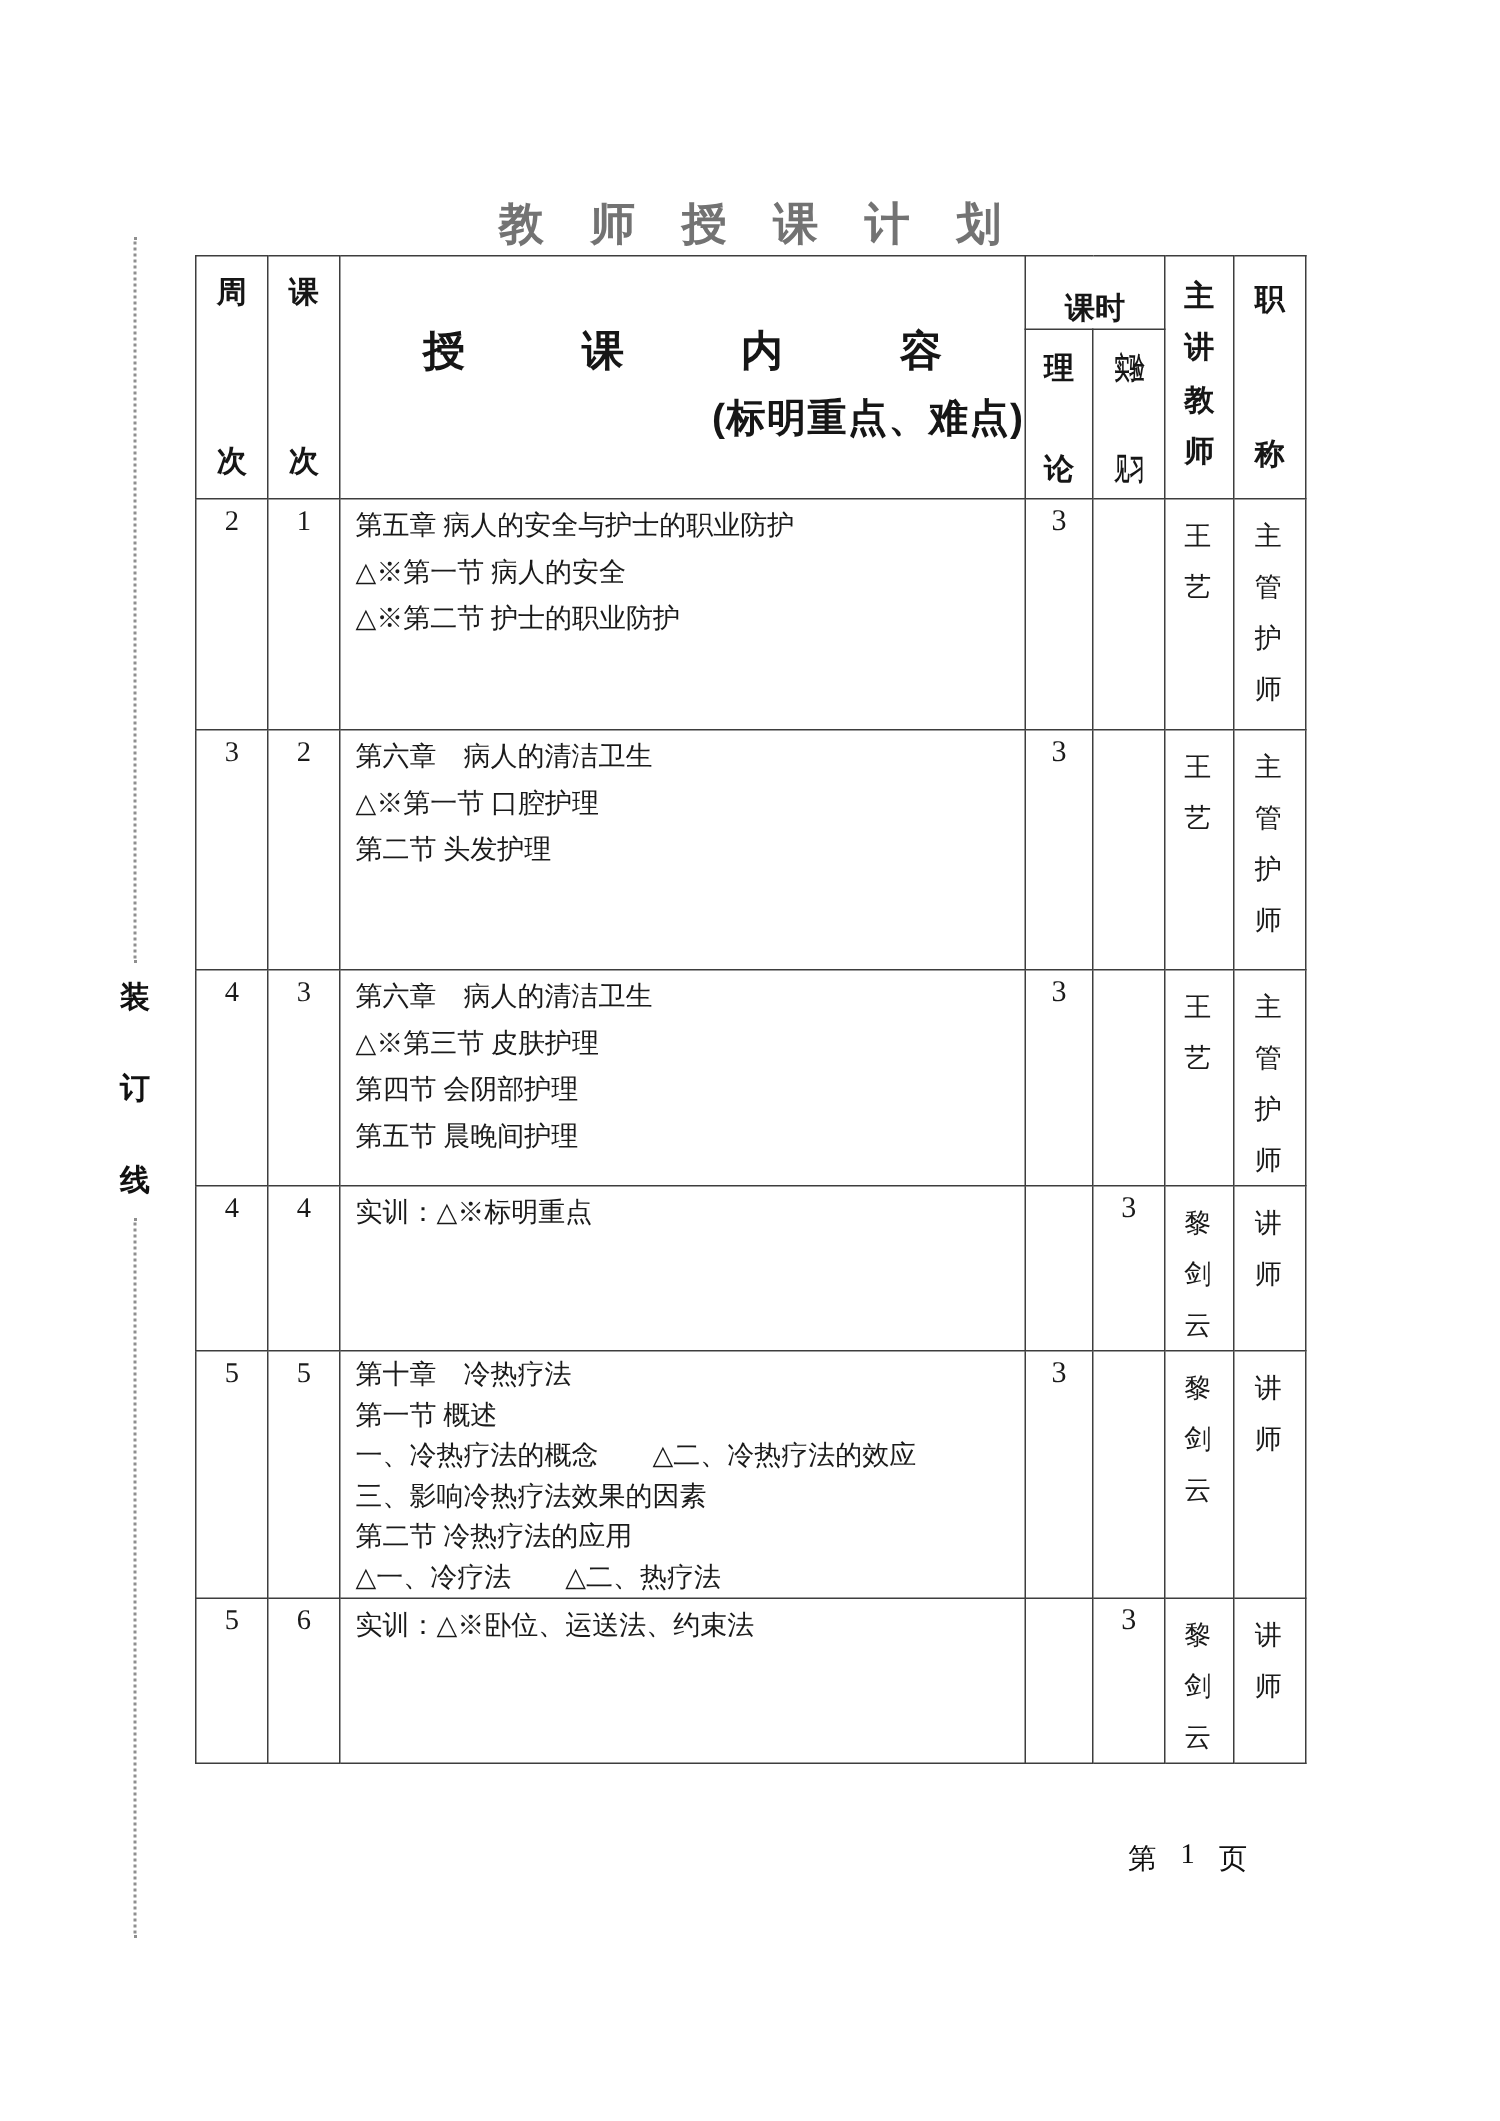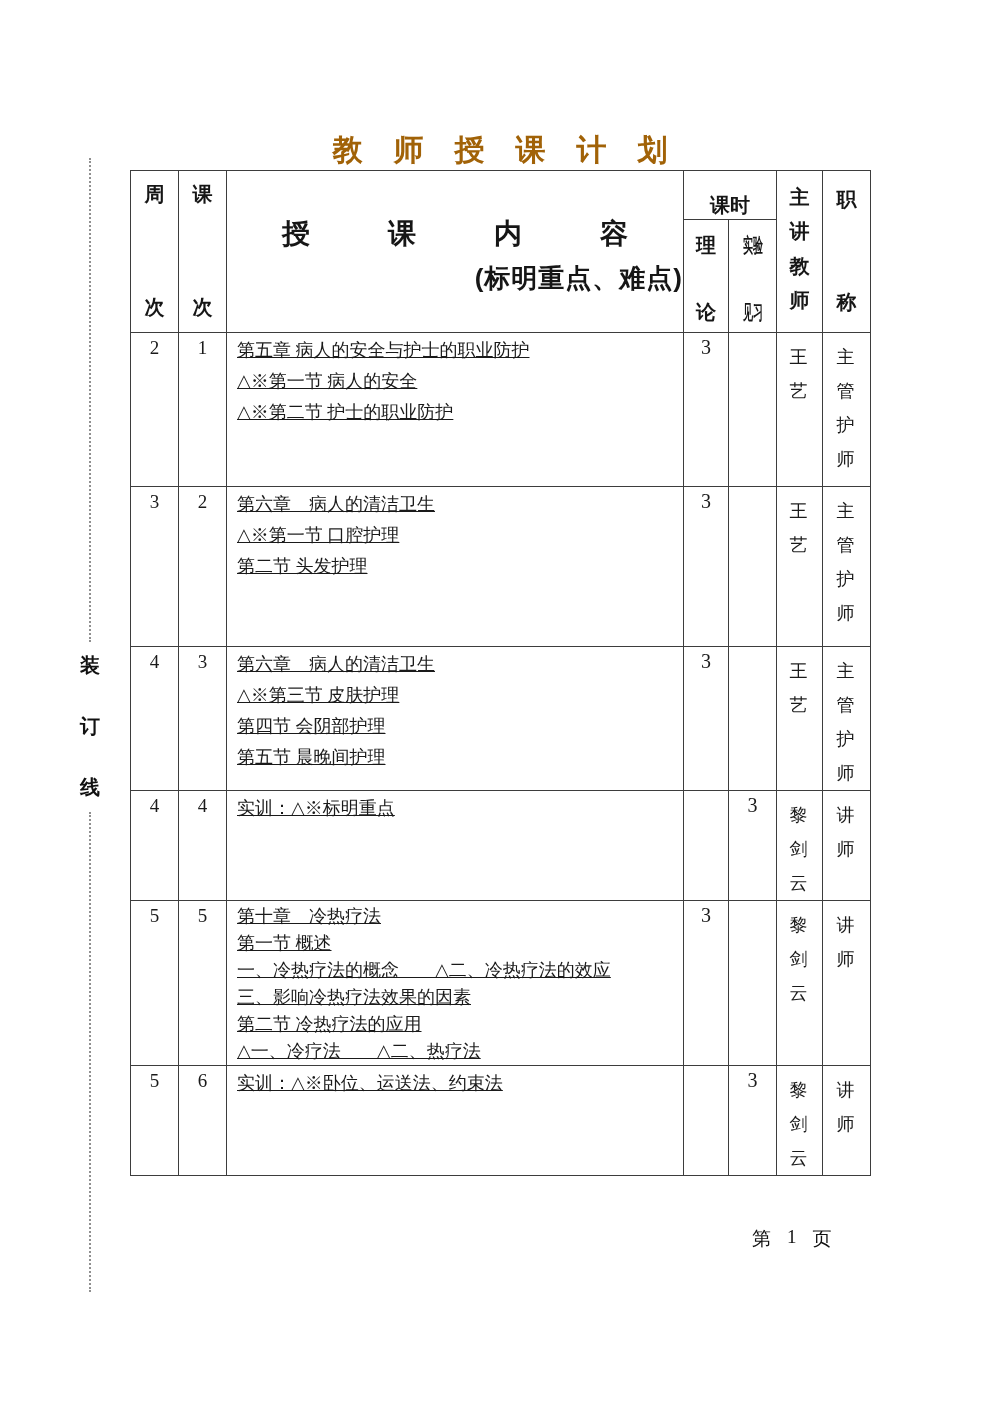--- a/index.html
+++ b/index.html
@@ -3,21 +3,21 @@
 <meta charset="utf-8">
 <style>
   html,body{margin:0;padding:0;background:#ffffff;}
   .page{
     position:relative;width:1000px;height:1414px;background:#fff;
     font-family:"Liberation Serif","DejaVu Serif",serif;color:#1a1a1a;overflow:hidden;
   }
   
   .doc-title{
     position:absolute;left:130px;top:131px;width:740px;text-align:center;
-    font-size:30px;font-weight:bold;line-height:37px;color:#a16207;
+    font-size:30px;font-weight:bold;line-height:37px;color:#737373;
   }
   .doc-title span{letter-spacing:31px;margin-right:-31px;}
   
   .dots{position:absolute;left:89px;width:0;border-left:2px dotted #8f8f8f;}
   .dots.top{top:158px;height:484px;}
   .dots.bottom{top:812px;height:480px;}
   .binding-label{
     position:absolute;left:77px;top:655px;width:26px;
     display:flex;flex-direction:column;gap:40px;align-items:center;
     font-family:"Liberation Sans","DejaVu Sans",sans-serif;font-weight:bold;
@@ -39,21 +39,21 @@
   .hteacher{height:146px;justify-content:space-evenly;padding:5px 0;}
   .hjob{height:130px;justify-content:space-between;padding:15px 0 13px;}
   th.hours-head{text-align:center;padding-top:21px;}
   .ch1{margin-top:44px;text-align:center;font-size:28px;}
   .ch1 span{letter-spacing:78px;margin-right:-78px;}
   .ch2{margin-top:8px;text-align:right;font-size:26px;letter-spacing:1px;}
   .squeeze{display:inline-block;white-space:nowrap;transform:scaleX(.5);transform-origin:center;}
   
   td.c-num{text-align:center;font-size:19px;padding-top:4px;}
   td.c-hours{text-align:center;font-size:20px;padding-top:3px;}
-  td.c-content{font-size:18px;line-height:31px;padding:2px 8px 0 10px;white-space:pre-line;text-decoration:underline;}
+  td.c-content{font-size:18px;line-height:31px;padding:2px 8px 0 10px;white-space:pre-line;}
   td.c-content.compact{line-height:27px;}
   td.c-vert .stack{
     width:20px;margin:7px auto 0;
     font-size:18px;line-height:34px;word-break:break-all;
   }
   
   .footer{
     position:absolute;top:1226px;left:752px;display:flex;gap:16px;
     font-size:19px;color:#111;
   }

